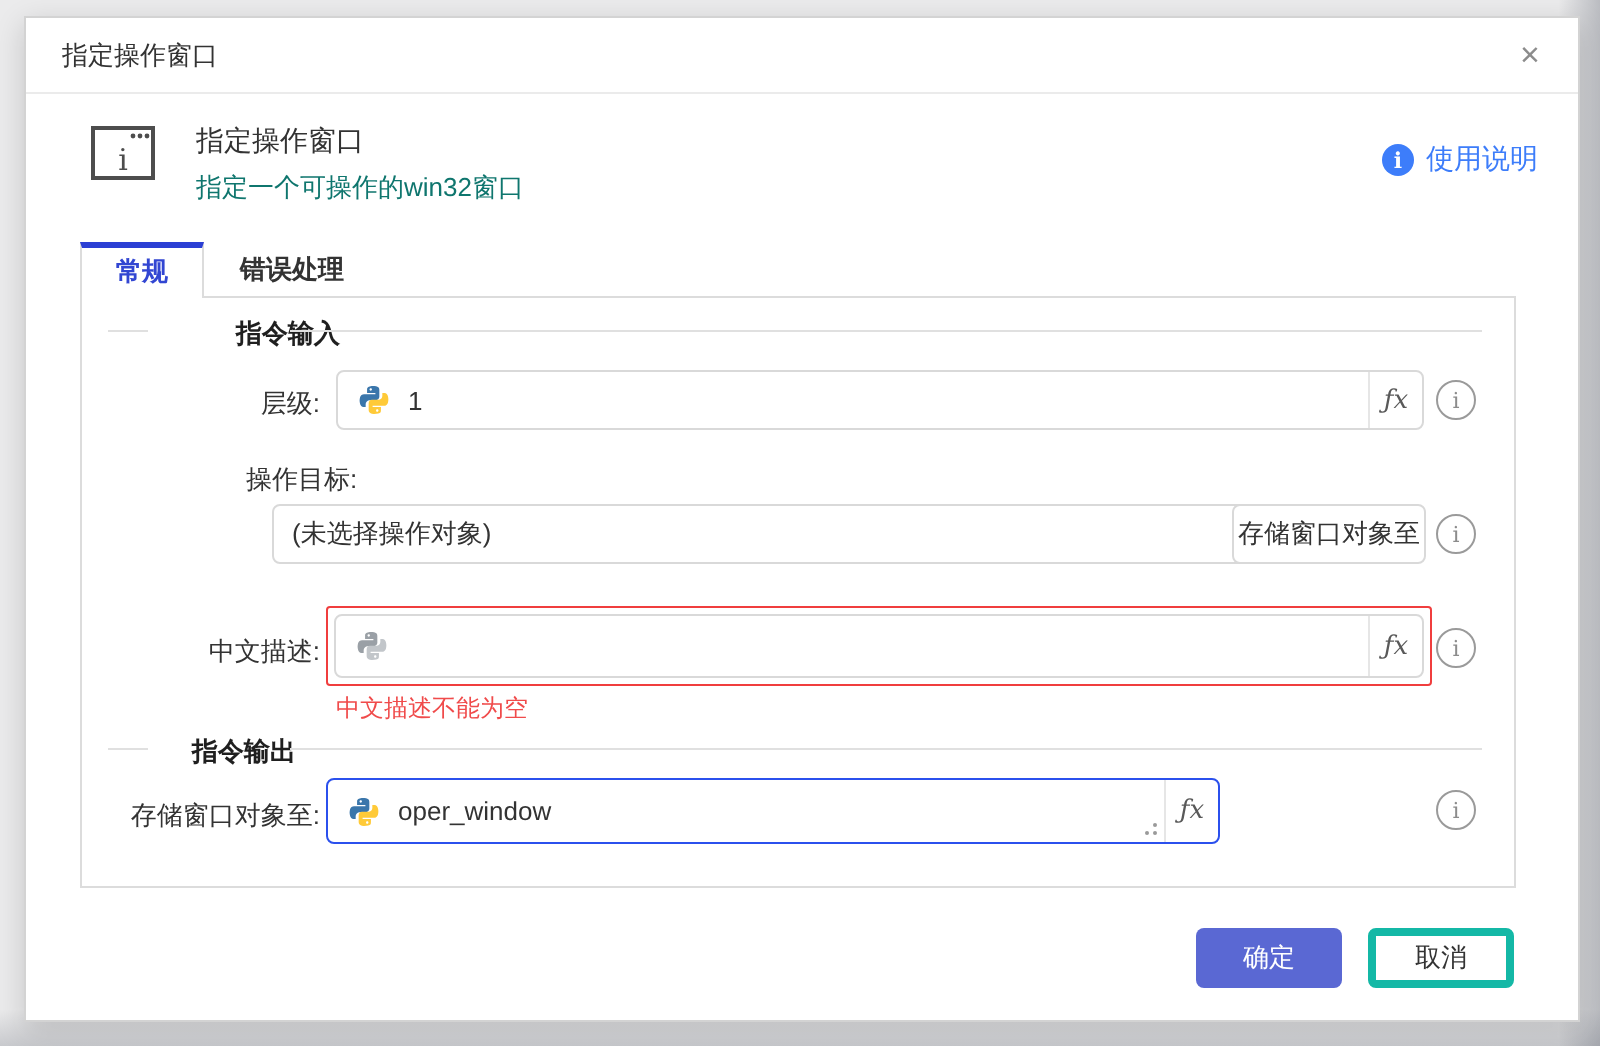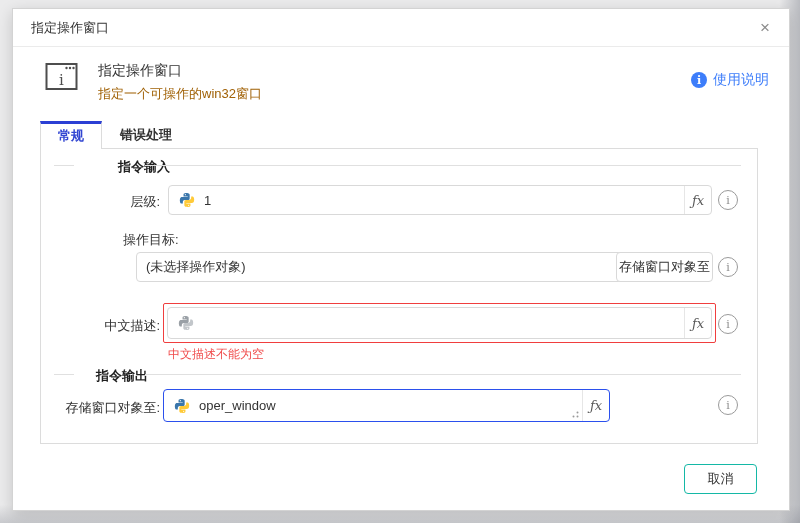--- a/index.html
+++ b/index.html
@@ -13,21 +13,21 @@
     border:1px solid #d3d3d3;box-shadow:0 4px 14px rgba(0,0,0,.16);box-sizing:border-box;}
   .dialog *, .dialog *:before{box-sizing:border-box;}
 
   .titlebar{position:absolute;left:0;top:0;right:0;height:38px;border-bottom:1px solid #ebebeb;background:#fff;}
   .title{position:absolute;left:18px;top:0;line-height:38px;font-size:13px;color:#333;}
   .close{position:absolute;right:12px;top:7px;width:24px;height:24px;text-align:center;line-height:24px;
     font-size:17px;color:#8c8c8c;cursor:pointer;}
 
   .hdr-icon{position:absolute;left:32px;top:52px;width:33px;height:30px;}
   .hdr-title{position:absolute;left:85px;top:53px;font-size:14px;color:#333;}
-  .hdr-sub{position:absolute;left:85px;top:76px;font-size:13px;color:#a16207;}
+  .hdr-sub{position:absolute;left:85px;top:76px;font-size:13px;color:#0f766e;}
   .help{position:absolute;right:20px;top:62px;display:flex;align-items:center;gap:6px;
     color:#3d7dfa;font-size:14px;cursor:pointer;}
   .help-badge{width:16px;height:16px;border-radius:50%;background:#3d7dfa;color:#fff;
     font-family:"DejaVu Serif",serif;font-weight:bold;font-size:11px;
     display:flex;align-items:center;justify-content:center;}
 
   .tabs{position:absolute;left:27px;top:112px;height:28px;display:flex;z-index:2;}
   .tab{height:28px;text-align:center;font-size:13px;cursor:pointer;font-weight:bold;}
   .tab.active{width:62px;background:#fff;border-top:3px solid #2b3fd4;border-left:1px solid #dcdcdc;
     border-right:1px solid #dcdcdc;color:#3246d2;line-height:24px;}
@@ -72,21 +72,21 @@
   #sec2-dash{top:225px;} #sec2-title{top:218px;margin-left:12px;} #sec2-line{top:225px;}
 
   #lbl-output{top:250px;}
   #grp-output{left:122px;top:240px;width:447px;height:33px;border:1px solid #2b50ed;}
   #info-output{top:246px;}
   .grip{align-self:flex-end;margin:0 3px 3px 0;display:flex;cursor:nwse-resize;}
 
   .btn-ok{position:absolute;left:585px;top:455px;width:73px;height:30px;background:#5a68d3;color:#fff;
     border:none;border-radius:4px;font-size:13px;cursor:pointer;}
   .btn-cancel{position:absolute;left:671px;top:455px;width:73px;height:30px;background:#fff;color:#333;
-    border:1px solid #14b8a6;border-radius:4px;font-size:13px;cursor:pointer;}
+    border:4px solid #14b8a6;border-radius:4px;font-size:13px;cursor:pointer;}
 </style>
 </head>
 <body>
 
 <div class="stage">
   <div class="dialog">
 
     <div class="titlebar">
       <span class="title">指定操作窗口</span>
       <span class="close">×</span>
@@ -166,15 +166,16 @@
               <circle cx="5.5" cy="1.5" r="1" fill="#9a9a9a"></circle>
               <circle cx="5.5" cy="5.5" r="1" fill="#9a9a9a"></circle>
               <circle cx="1.5" cy="5.5" r="1" fill="#9a9a9a"></circle>
             </svg>
         </span>
         <span class="fx">ƒx</span>
       </div>
       <div id="info-output" class="info">i</div>
     </div>
 
+    <button class="btn-ok">确定</button>
     <button class="btn-cancel">取消</button>
   </div>
 </div>
 
 </body></html>

